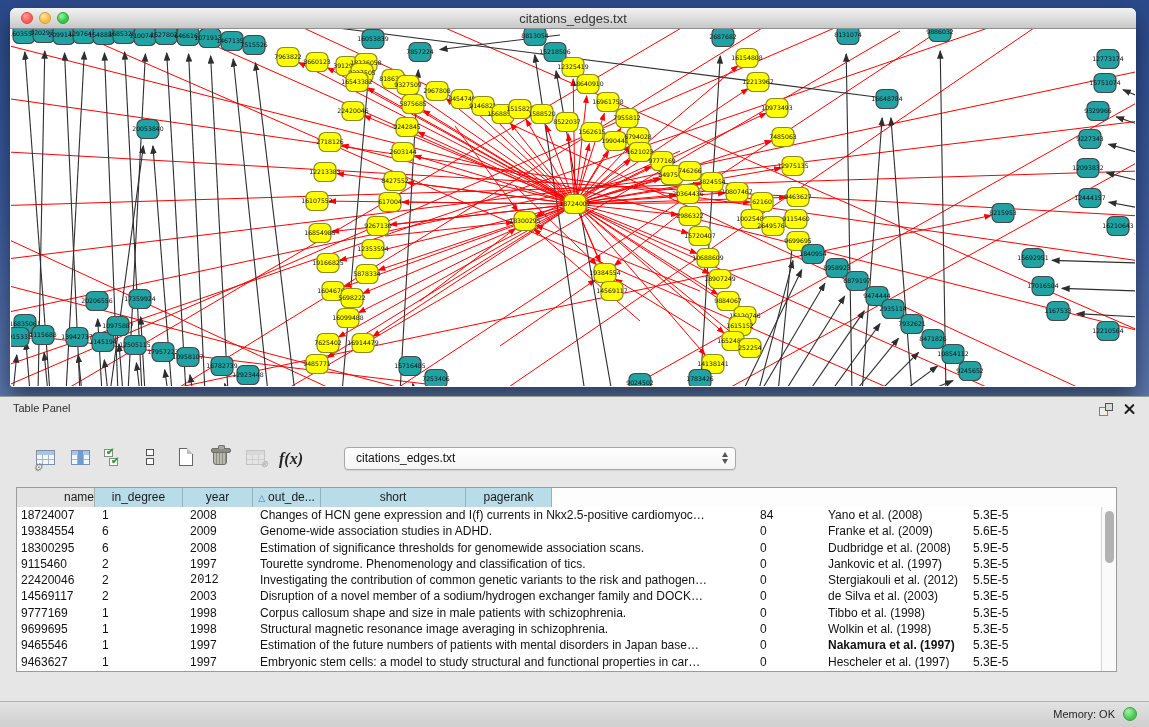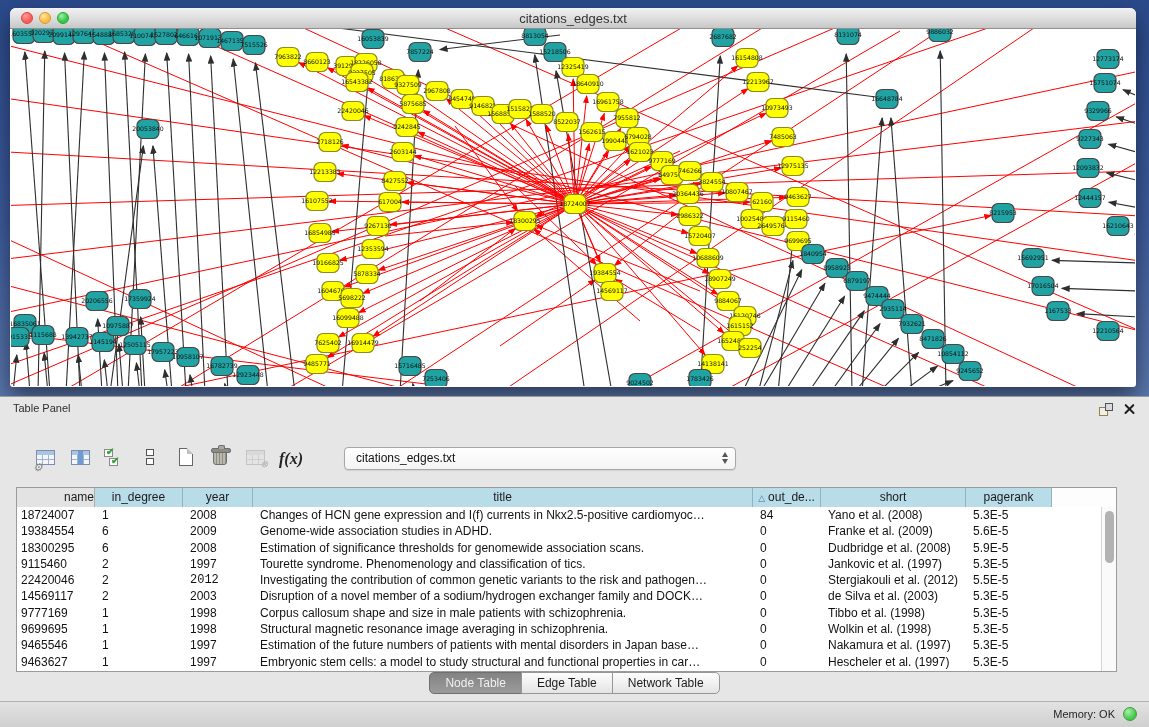--- a/index.html
+++ b/index.html
@@ -612,21 +612,20 @@
             <i></i>
           </span>
       </div>
     </div>
 
     <div class="tbl-wrap">
       <div class="thead" id="thead">
           <div class="hcell gray" style="width: 78px;"><span>name</span></div>
           <div class="hcell" style="width: 88px;"><span>in_degree</span></div>
           <div class="hcell" style="width: 70px;"><span>year</span></div>
-          <div class="hcell" style="width: 500px;"><span>title</span></div>
           <div class="hcell" style="width: 68px;"><span class="sortg">△</span><span>out_de...</span></div>
           <div class="hcell" style="width: 145px;"><span>short</span></div>
           <div class="hcell" style="width: 86px;"><span>pagerank</span></div>
           <div class="hcell fill"></div>
         </div>
       <div id="tbody">
           <div class="trow">
             <div class="tcell c0" style="width: 78px;">18724007</div>
             <div class="tcell" style="width: 88px;">1</div>
             <div class="tcell" style="width: 70px;">2008</div>
@@ -697,38 +696,37 @@
             <div class="tcell" style="width: 68px;">0</div>
             <div class="tcell" style="width: 145px;">Wolkin et al. (1998)</div>
             <div class="tcell" style="width: 86px;">5.3E-5</div>
           </div>
           <div class="trow">
             <div class="tcell c0" style="width: 78px;">9465546</div>
             <div class="tcell" style="width: 88px;">1</div>
             <div class="tcell" style="width: 70px;">1997</div>
             <div class="tcell" style="width: 500px;">Estimation of the future numbers of patients with mental disorders in Japan base…</div>
             <div class="tcell" style="width: 68px;">0</div>
-            <div class="tcell" style="width: 145px;">Nakamura et al. (1997)</div>
+            <div class="tcell" style="width: 145px; font-weight: bold;">Nakamura et al. (1997)</div>
             <div class="tcell" style="width: 86px;">5.3E-5</div>
           </div>
           <div class="trow">
             <div class="tcell c0" style="width: 78px;">9463627</div>
             <div class="tcell" style="width: 88px;">1</div>
             <div class="tcell" style="width: 70px;">1997</div>
             <div class="tcell" style="width: 500px;">Embryonic stem cells: a model to study structural and functional properties in car…</div>
             <div class="tcell" style="width: 68px;">0</div>
             <div class="tcell" style="width: 145px;">Hescheler et al. (1997)</div>
             <div class="tcell" style="width: 86px;">5.3E-5</div>
           </div>
         </div>
       <div class="vscroll">
         <div class="vthumb"></div>
       </div>
     </div>
 
-    <div class="tabbar" id="tabbar"><span class="seg first active">Node Table</span><span class="seg">Edge Table</span><span class="seg last">Network Table</span></div>
 
     <div class="statusbar">
       <span class="mem">Memory: OK</span>
       <span class="memdot"></span>
     </div>
   </div>
 </div>
 
 </body></html>

